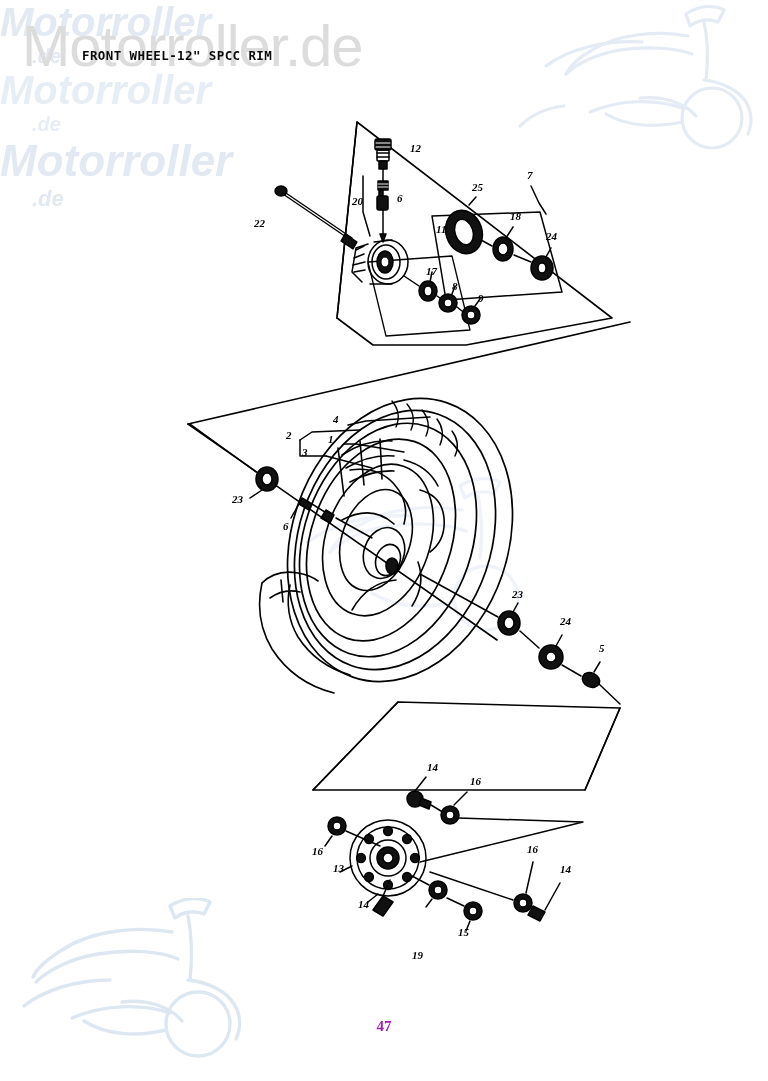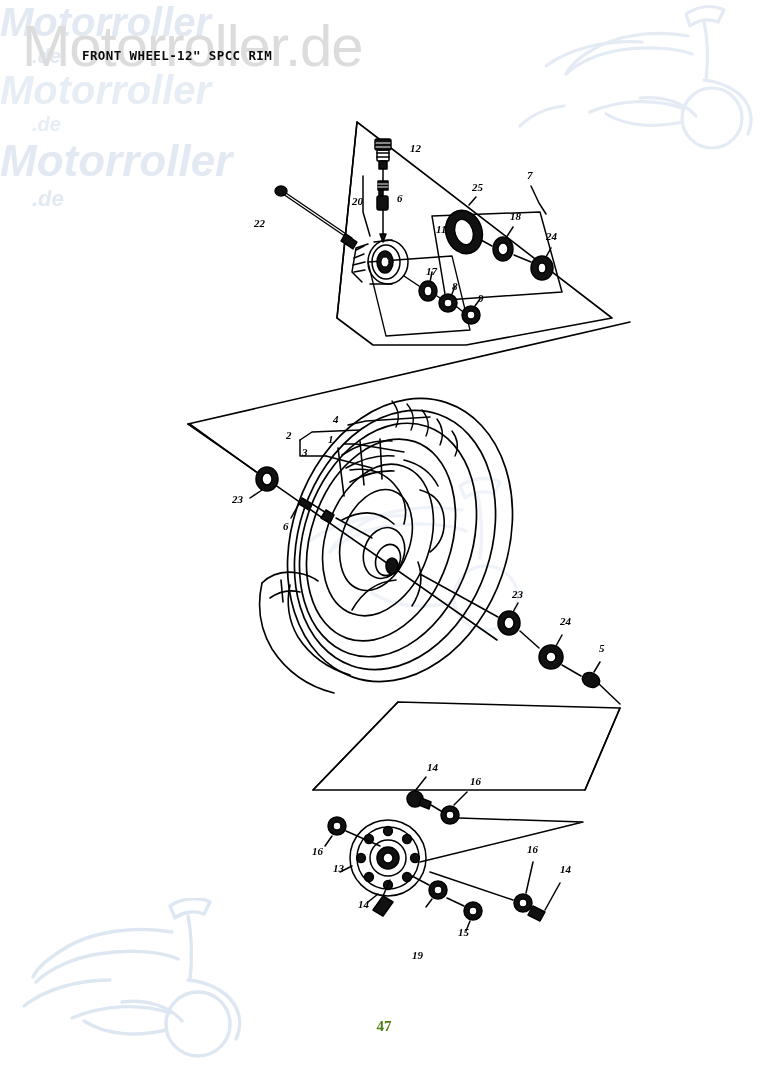--- a/index.html
+++ b/index.html
@@ -28,21 +28,21 @@
   
   .title{
     position:absolute;left:82px;top:48px;
     font-family:"DejaVu Sans Mono","Liberation Mono",monospace;
     font-size:12.5px;font-weight:700;color:#0b0b0b;
     letter-spacing:0.4px;white-space:nowrap;
   }
   .page-no{
     position:absolute;left:0;right:0;top:1018px;text-align:center;
     font-family:"Liberation Serif",serif;font-size:15px;
-    font-weight:700;color:#4d7c0f;
+    font-weight:700;color:#a21caf;
   }
 
   
   .cal{
     position:absolute;
     font-family:"Liberation Serif",serif;
     font-style:italic;font-weight:700;
     font-size:11px;color:#000;line-height:1;
     white-space:nowrap;
   }

